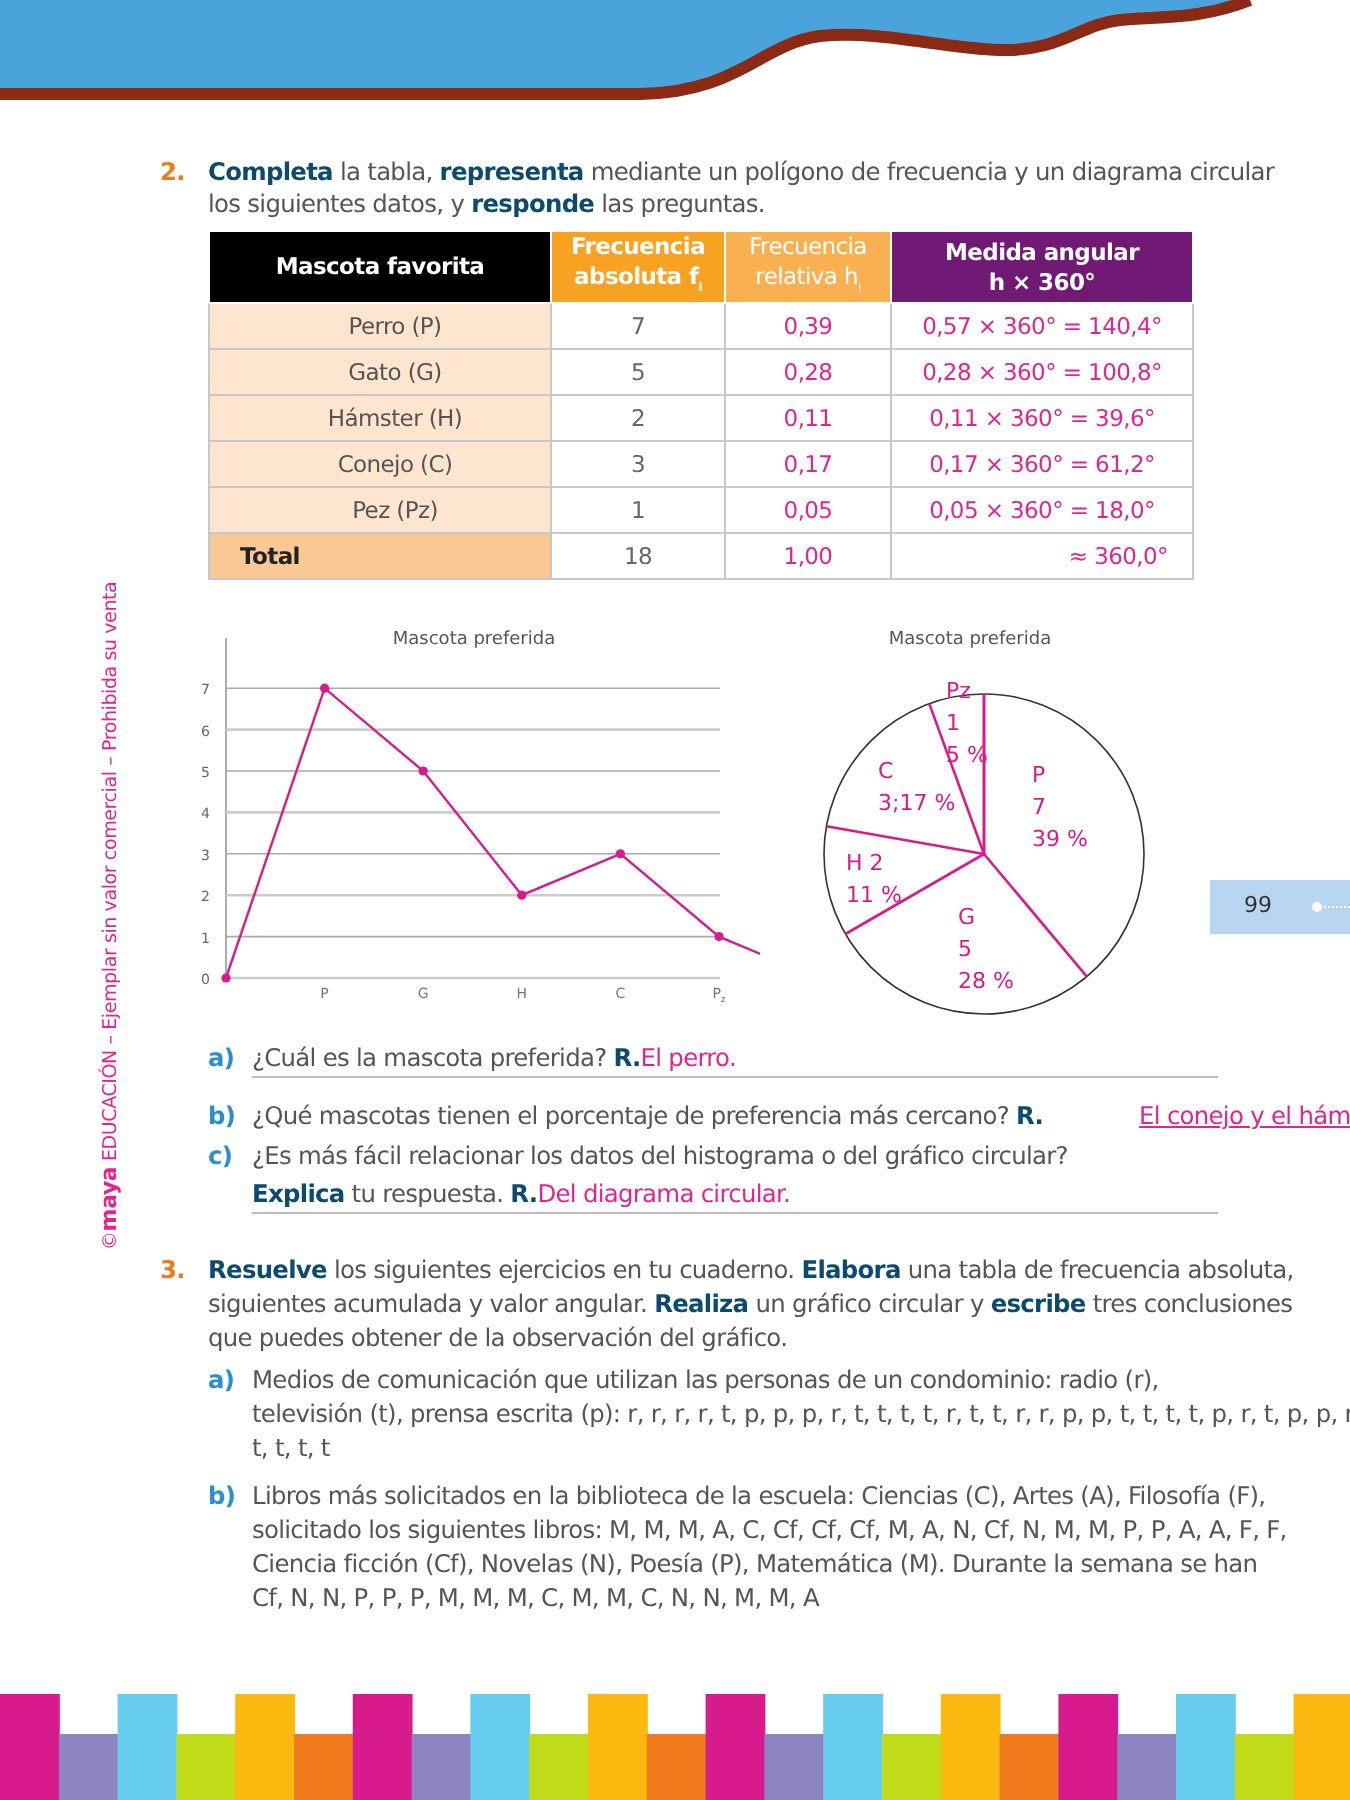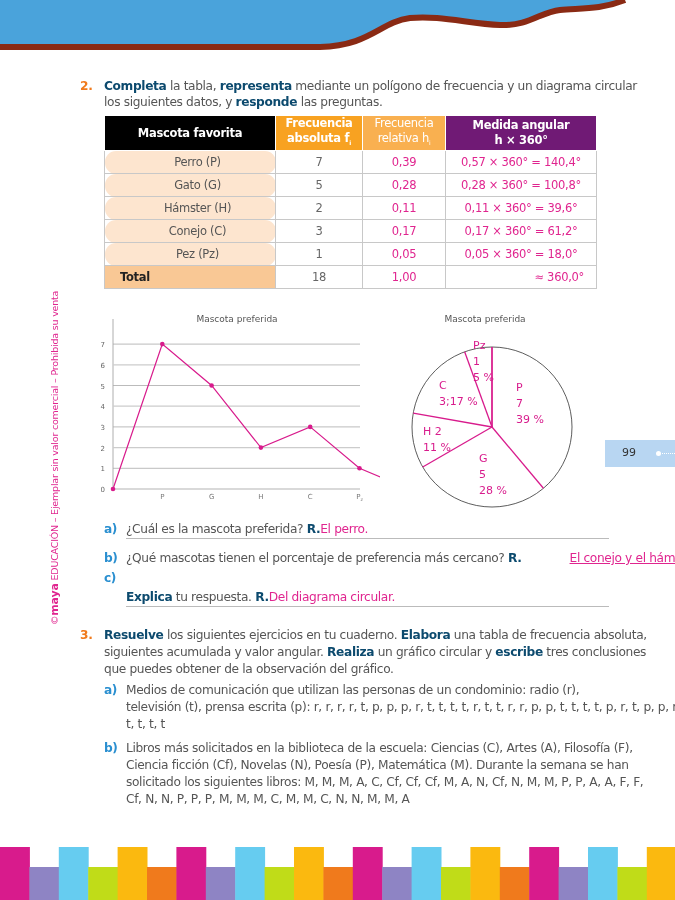--- a/index.html
+++ b/index.html
@@ -14,21 +14,21 @@
   .ans { color:#e0258f; }
   .ansline { border-bottom:1px solid #bbb; }
   table.freq { position:absolute; left:104px; top:115px; width:493px; border-collapse:collapse;
                font-size:11.5px; letter-spacing:-0.3px; }
   table.freq td, table.freq th { border:1px solid #c8c8c8; height:22px; padding:0; text-align:center; }
   table.freq th { color:#fff; font-weight:bold; height:34px; line-height:15px; border-color:#fff; }
   th.h1 { background:#000000; }
   th.h2 { background:#f8a221; }
   th.h3 { background:#f9b050; font-weight:normal !important; }
   th.h4 { background:#701a75; }
-  td.name { background:#fde5cf; text-align:center; padding-left:15px !important; color:#555;border-radius:11px; }
+  td.name { background:#fde5cf; text-align:center; padding-left:15px !important; color:#555; }
   td.total-name { background:#f9c895; text-align:left !important; padding-left:15px !important; color:#222; font-weight:bold; }
   td.abs-v { color:#666; }
   td.rel-v { color:#e0258f; }
   td.ang-v { color:#e0258f; text-align:right !important; padding-right:12px !important; }
   td.ang-c { color:#e0258f; }
   .chart-title { font-size:9px; color:#555; }
   .side-text { position:absolute; left:48px; top:625px; transform-origin:left top; transform:rotate(-90deg);
                white-space:nowrap; font-size:9.5px; color:#e0258f; letter-spacing:-0.2px; }
   .side-text .maya { font-weight:bold; font-size:11px; }
   .pagetab { position:absolute; left:605px; top:440px; width:70px; height:27px; background:#b8d6f2; }
@@ -178,20 +178,21 @@
   </span>
 </div>
 <div class="abs para" style="left:104px; top:550px; width:515px;">
   <span class="letter">b)</span>
   <span style="position:absolute; left:22px; top:0; white-space:nowrap;">
     <span>¿Qué mascotas tienen el porcentaje de preferencia más cercano? </span><b>R.</b><span class="ans" style="text-decoration:underline;margin-left:48px;">El conejo y el hámster.</span>
   </span>
 </div>
 <div class="abs para" style="left:104px; top:570px; width:505px;">
   <span class="letter">c)</span>
+  <span style="position:absolute; left:22px; top:0; white-space:nowrap;">¿Es más fácil relacionar los datos del histograma o del gráfico circular?</span>
   <span style="position:absolute; left:22px; top:19px; right:0; white-space:nowrap;" class="ansline">
     <b>Explica</b><span> tu respuesta. </span><b>R.</b><span class="ans">Del diagrama circular.</span>
   </span>
 </div>
 
 <div class="abs para" style="left:80px; top:627px; width:540px;">
   <span class="num">3.</span>
   <div id="ex3lines" style="position:absolute; left:24px; top:0; white-space:nowrap;">
       <div><b>Resuelve</b><span> los siguientes ejercicios en tu cuaderno. </span><b>Elabora</b><span> una tabla de frecuencia absoluta,</span></div>
       <div><span>siguientes acumulada y valor angular. </span><b>Realiza</b><span> un gráfico circular y </span><b>escribe</b><span> tres conclusiones</span></div>
@@ -203,22 +204,22 @@
   <div style="position:absolute; left:22px; top:0; white-space:nowrap;" id="ex3a">
       <div>Medios de comunicación que utilizan las personas de un condominio:  radio (r),</div>
       <div>televisión (t), prensa escrita (p): r, r, r, r, t, p, p, p, r, t, t, t, t, r, t, t, r, r, p, p, t, t, t, t, p, r, t, p, p, r,</div>
       <div>t, t, t, t</div>
     </div>
 </div>
 <div class="abs para" style="left:104px; top:740px; width:515px;">
   <span class="letter">b)</span>
   <div style="position:absolute; left:22px; top:0; white-space:nowrap;" id="ex3b">
       <div>Libros más solicitados en la biblioteca de la escuela: Ciencias (C), Artes (A), Filosofía (F),</div>
+      <div>solicitado los siguientes libros: M, M, M, A, C, Cf, Cf, Cf, M, A, N, Cf, N, M, M, P, P, A, A, F, F,</div>
       <div>Ciencia ficción (Cf), Novelas (N), Poesía (P), Matemática (M). Durante la semana se han</div>
-      <div>solicitado los siguientes libros: M, M, M, A, C, Cf, Cf, Cf, M, A, N, Cf, N, M, M, P, P, A, A, F, F,</div>
       <div>Cf, N, N, P, P, P, M, M, M, C, M, M, C, N, N, M, M, A</div>
     </div>
 </div>
 
 <div class="side-text">©<span class="maya">maya</span><span> EDUCACIÓN – Ejemplar sin valor comercial – Prohibida su venta</span></div>
 
 <div class="pagetab">
   <span>99</span>
   <div class="dot"></div>
   <div class="dotline"></div>

